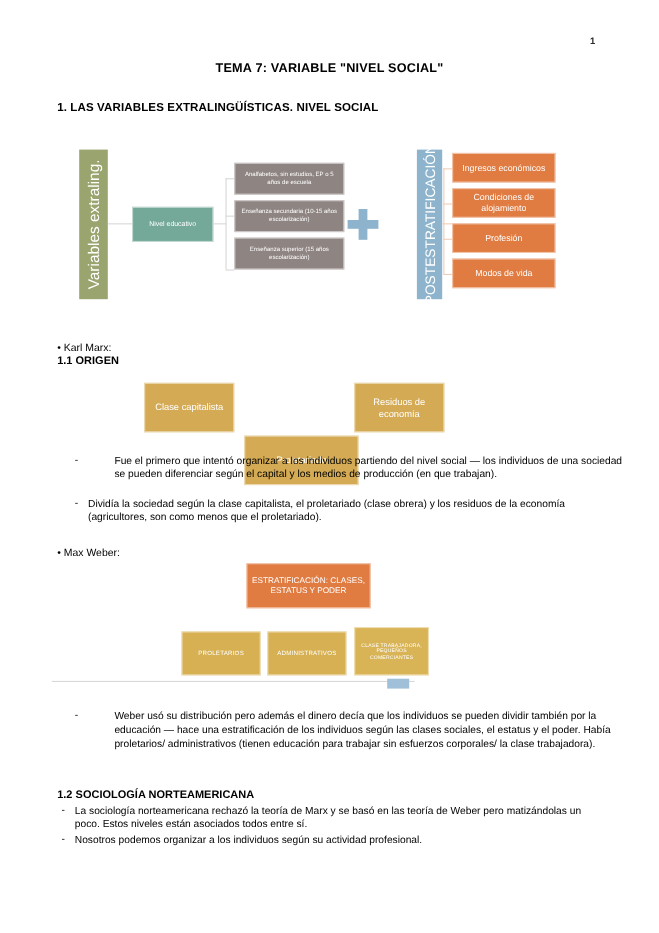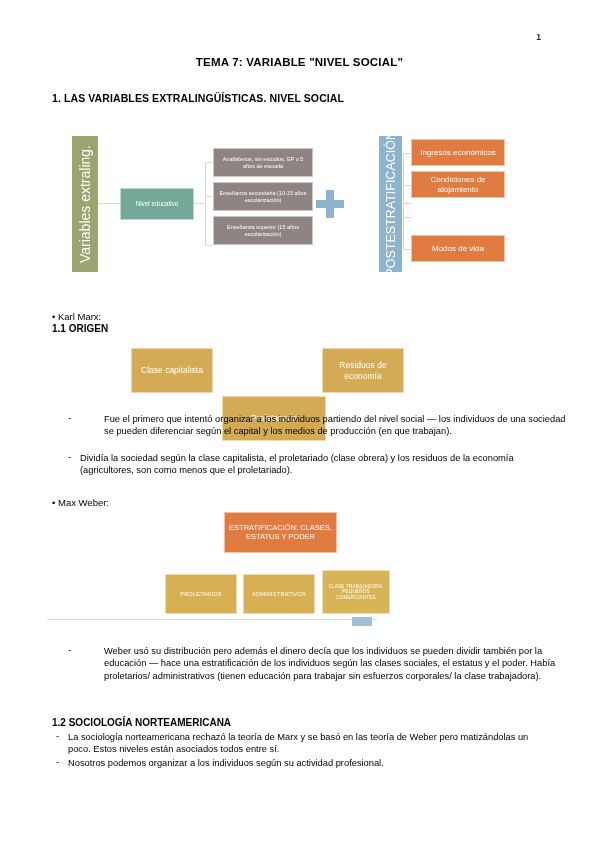--- a/index.html
+++ b/index.html
@@ -133,20 +133,21 @@
 
     <div class="conn-o" style="left:402px;top:75px;width:9px;height:1px;"></div>
     <div class="conn-o" style="left:403px;top:25px;width:1px;height:96px;"></div>
     <div class="conn-o" style="left:403px;top:25px;width:8px;height:1px;"></div>
     <div class="conn-o" style="left:403px;top:57px;width:8px;height:1px;"></div>
     <div class="conn-o" style="left:403px;top:89px;width:8px;height:1px;"></div>
     <div class="conn-o" style="left:403px;top:121px;width:8px;height:1px;"></div>
 
     <div class="box orange-box ob1">Ingresos económicos</div>
     <div class="box orange-box ob2">Condiciones de alojamiento</div>
+    <div class="box orange-box ob3">Profesión</div>
     <div class="box orange-box ob4">Modos de vida</div>
   </div>
 
   <div class="plus"></div>
 
   <div class="h2" style="top:279px;margin-top:44px;">1.1 ORIGEN</div>
   <div class="bullet-line" style="top:311px;">• Karl Marx:</div>
 
   <div class="d2">
     <div class="box gold-box mb1">Clase capitalista</div>

